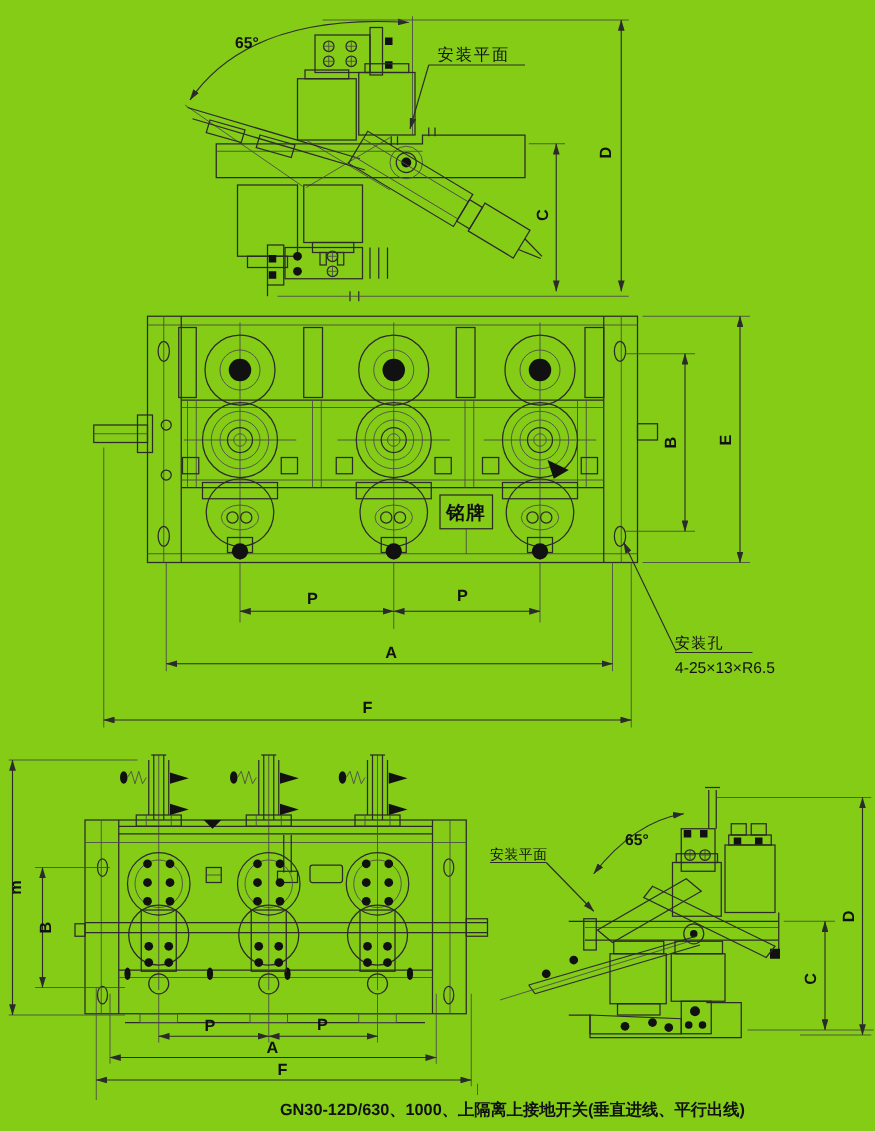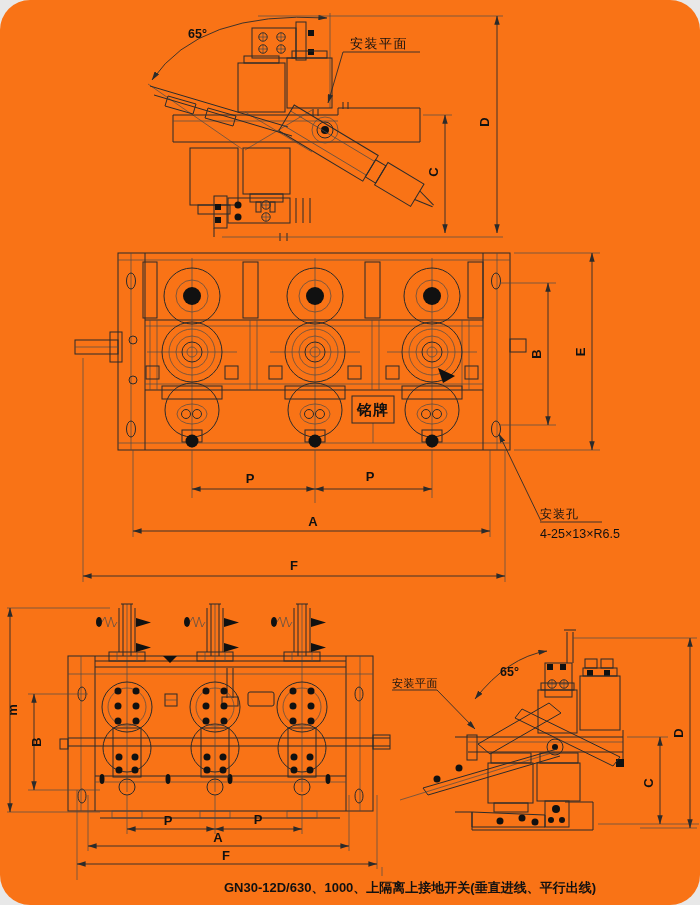--- a/index.html
+++ b/index.html
@@ -1,17 +1,17 @@
 <!DOCTYPE html>
 <html><head>
 <meta charset="utf-8">
 <style>
   html,body{margin:0;padding:0;background:#e8e8e8;}
-  .sheet{position:relative;width:700px;height:905px;margin:0 auto;background:#f97316;
-         font-family:"Liberation Sans",sans-serif;overflow:hidden;border-radius:30px;}
+  .sheet{position:relative;width:700px;height:905px;margin:0 auto;background:#84cc16;
+         font-family:"Liberation Sans",sans-serif;overflow:hidden;}
   svg{position:absolute;left:0;top:0;}
   .ln{stroke:#2b2b2b;stroke-width:1;fill:none;}
   .thin{stroke:#4a4a4a;stroke-width:0.7;fill:none;}
   .dim{stroke:#2b2b2b;stroke-width:0.9;fill:none;}
   .fill{fill:#111;stroke:none;}
   text{fill:#111;}
   .dimlbl{font:bold 13px "Liberation Sans",sans-serif;}
   .cn{font:13px "Liberation Sans",sans-serif;letter-spacing:1.5px;}
   .cns{font:11px "Liberation Sans",sans-serif;letter-spacing:0.5px;}
   .note{font:12px "Liberation Sans",sans-serif;letter-spacing:1px;}

